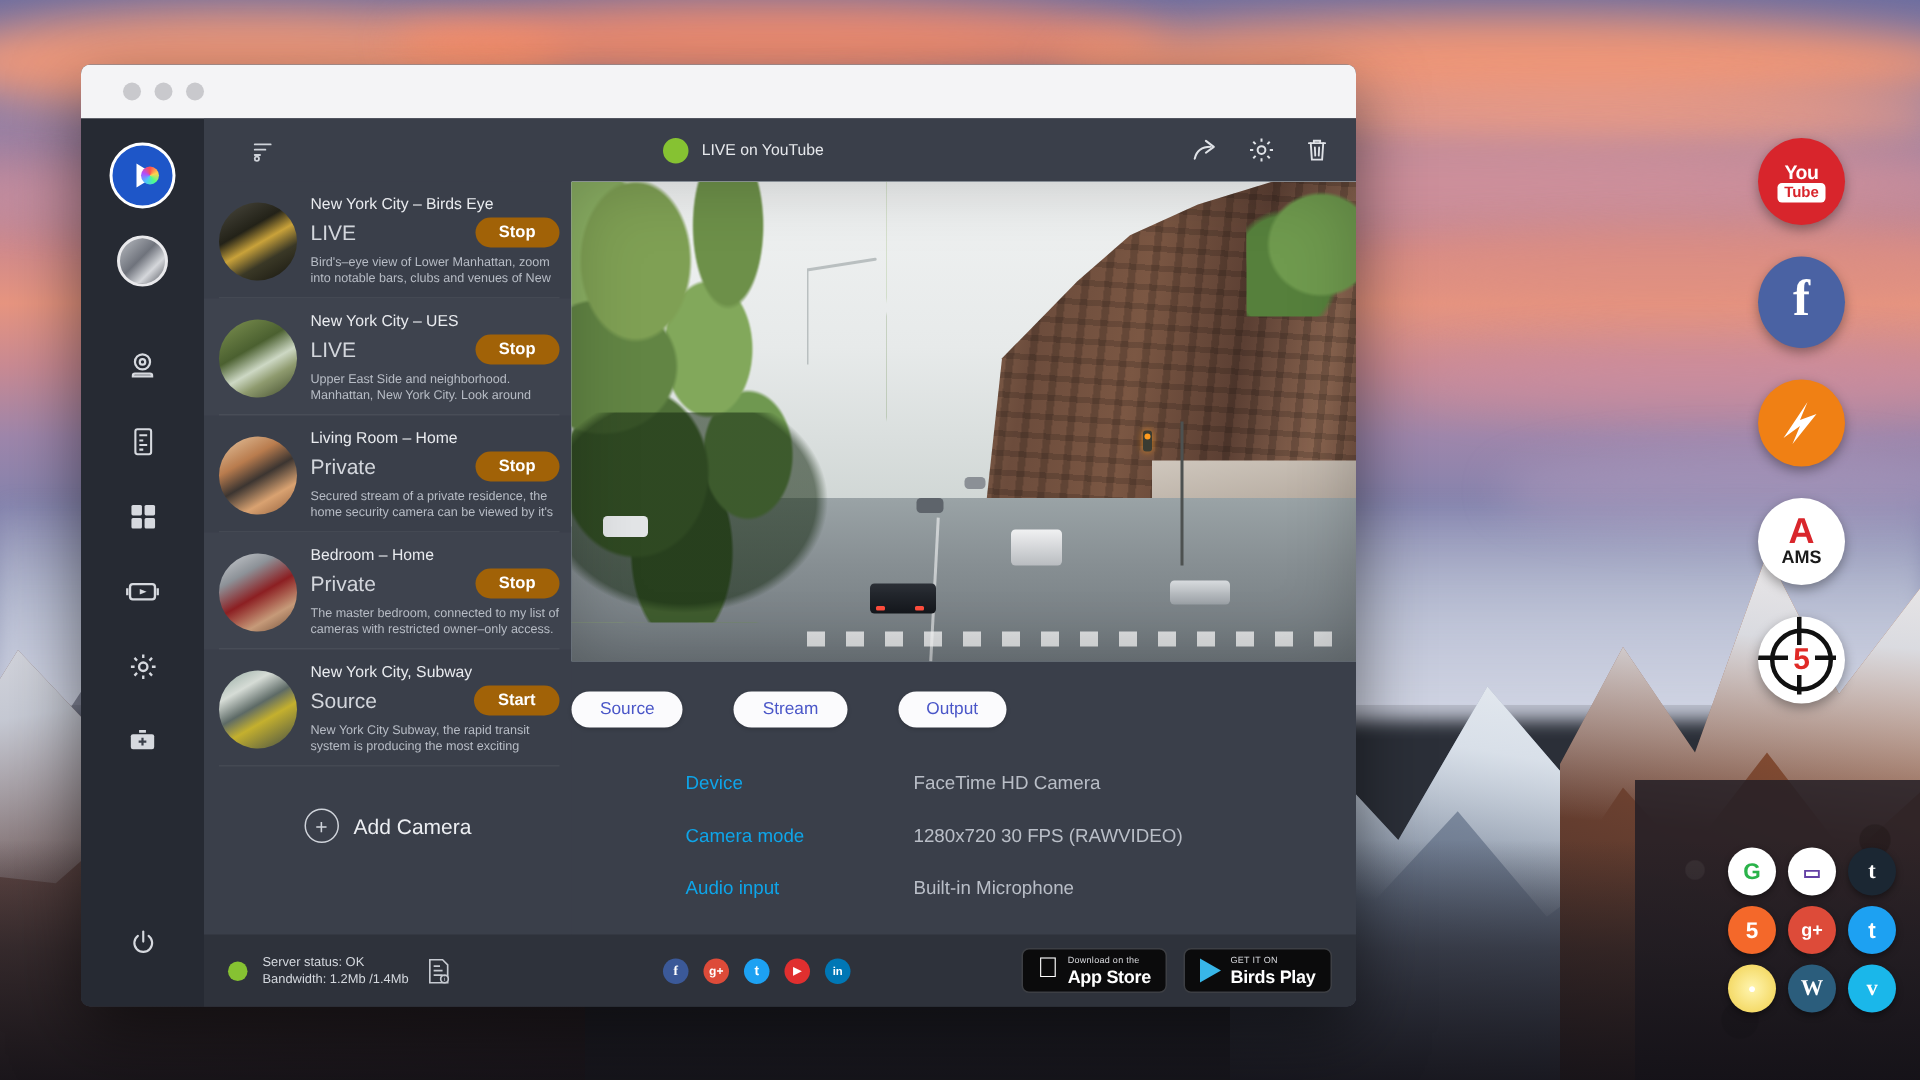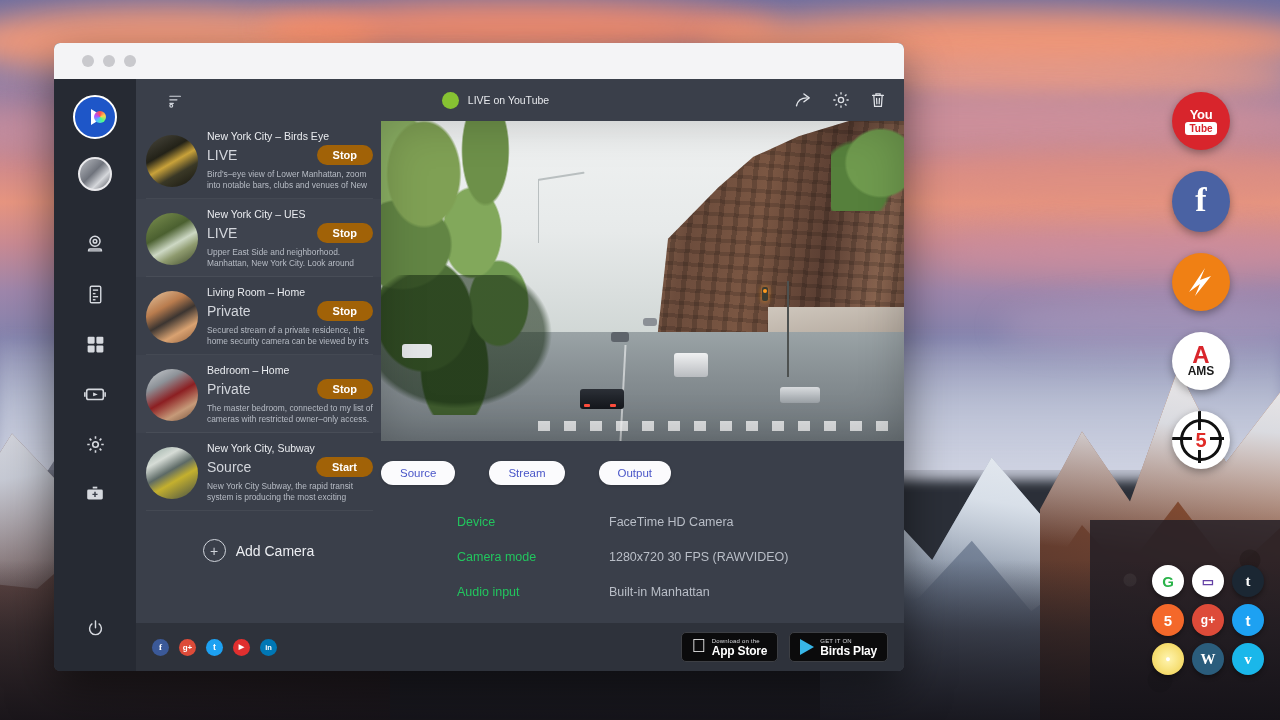--- a/index.html
+++ b/index.html
@@ -211,21 +211,21 @@
   .car4{left:44%;bottom:31%;width:18px;height:10px;background:#5e646b;}
   .car5{left:50%;bottom:36%;width:14px;height:8px;background:#8b9096;}
   .car6{left:4%;bottom:26%;width:30px;height:14px;background:#e3e5e7;}
   .v-vig{position:absolute;inset:0;box-shadow:inset 0 0 46px rgba(0,0,0,.22);}
 
   .tabs{display:flex;justify-content:flex-start;gap:34px;padding:20px 0 0 0;}
   .tab{background:#fbfbfd;color:#4a56c8;font-size:11.5px;border:none;border-radius:13px;padding:6px 19px;cursor:pointer;
        font-family:"Liberation Sans",sans-serif;box-shadow:0 1px 3px rgba(0,0,0,.18);}
   .info{padding:30px 0 0 76px;display:flex;flex-direction:column;gap:21px;}
   .inforow{display:flex;align-items:center;}
-  .infolbl{width:152px;flex:0 0 152px;color:#22c55e;font-size:12.5px;}
+  .infolbl{width:152px;flex:0 0 152px;color:#0ea5e9;font-size:12.5px;}
   .infoval{color:#b9bec7;font-size:12.5px;}
 
   
   .statusbar{height:48px;flex:0 0 48px;background:#2e323b;display:flex;align-items:center;padding:0 16px;position:relative;}
   .sb-left{display:flex;align-items:center;gap:10px;width:290px;}
   .sb-dot{width:13px;height:13px;border-radius:50%;background:#86c232;}
   .sb-text{color:#d4d8de;font-size:8.6px;line-height:11px;}
   .sb-doc{color:#c6cad1;margin-left:2px;display:flex;}
   .sb-social{display:flex;gap:10px;align-items:center;}
   .sico{width:17px;height:17px;border-radius:50%;display:flex;align-items:center;justify-content:center;color:#fff;font-size:9px;font-weight:bold;}
@@ -520,28 +520,45 @@
             <div class="inforow">
               <span class="infolbl">Device</span>
               <span class="infoval">FaceTime HD Camera</span>
             </div>
             <div class="inforow">
               <span class="infolbl">Camera mode</span>
               <span class="infoval">1280x720 30 FPS (RAWVIDEO)</span>
             </div>
             <div class="inforow">
               <span class="infolbl">Audio input</span>
-              <span class="infoval">Built-in Manhattan</span>
+              <span class="infoval">Built-in Microphone</span>
             </div>
           </div>
 
         </div>
       </div>
 
       <div class="statusbar">
+        <div class="sb-left">
+          <span class="sb-dot"></span>
+          <span>
+            <div class="sb-text">Server status: OK</div>
+            <div class="sb-text">Bandwidth: 1.2Mb /1.4Mb</div>
+          </span>
+          <span class="sb-doc">
+            <svg width="17" height="19" viewBox="0 0 20 22" fill="none" stroke="#c6cad1" stroke-width="1.3">
+              <path d="M3 2h10l4 4v14H3z"></path>
+                <line x1="6" y1="7" x2="11" y2="7"></line>
+              <line x1="6" y1="10.5" x2="13" y2="10.5"></line>
+                <line x1="6" y1="14" x2="13" y2="14"></line>
+              <circle cx="14.5" cy="17" r="3" fill="#2e323b"></circle>
+                <text x="14.5" y="18.6" font-size="5" fill="#c6cad1" text-anchor="middle" stroke="none">i</text>
+            </svg>
+          </span>
+        </div>
 
         <div class="sb-social">
           <span class="sico" style="background:#3b5998;font-family:'Liberation Serif',serif">f</span>
           <span class="sico" style="background:#dd4b39;font-size:8px">g+</span>
           <span class="sico" style="background:#1da1f2">t</span>
           <span class="sico" style="background:#e02f2f;font-size:7px">▶</span>
           <span class="sico" style="background:#0077b5;font-size:7.5px">in</span>
         </div>
 
         <div class="sb-stores">

